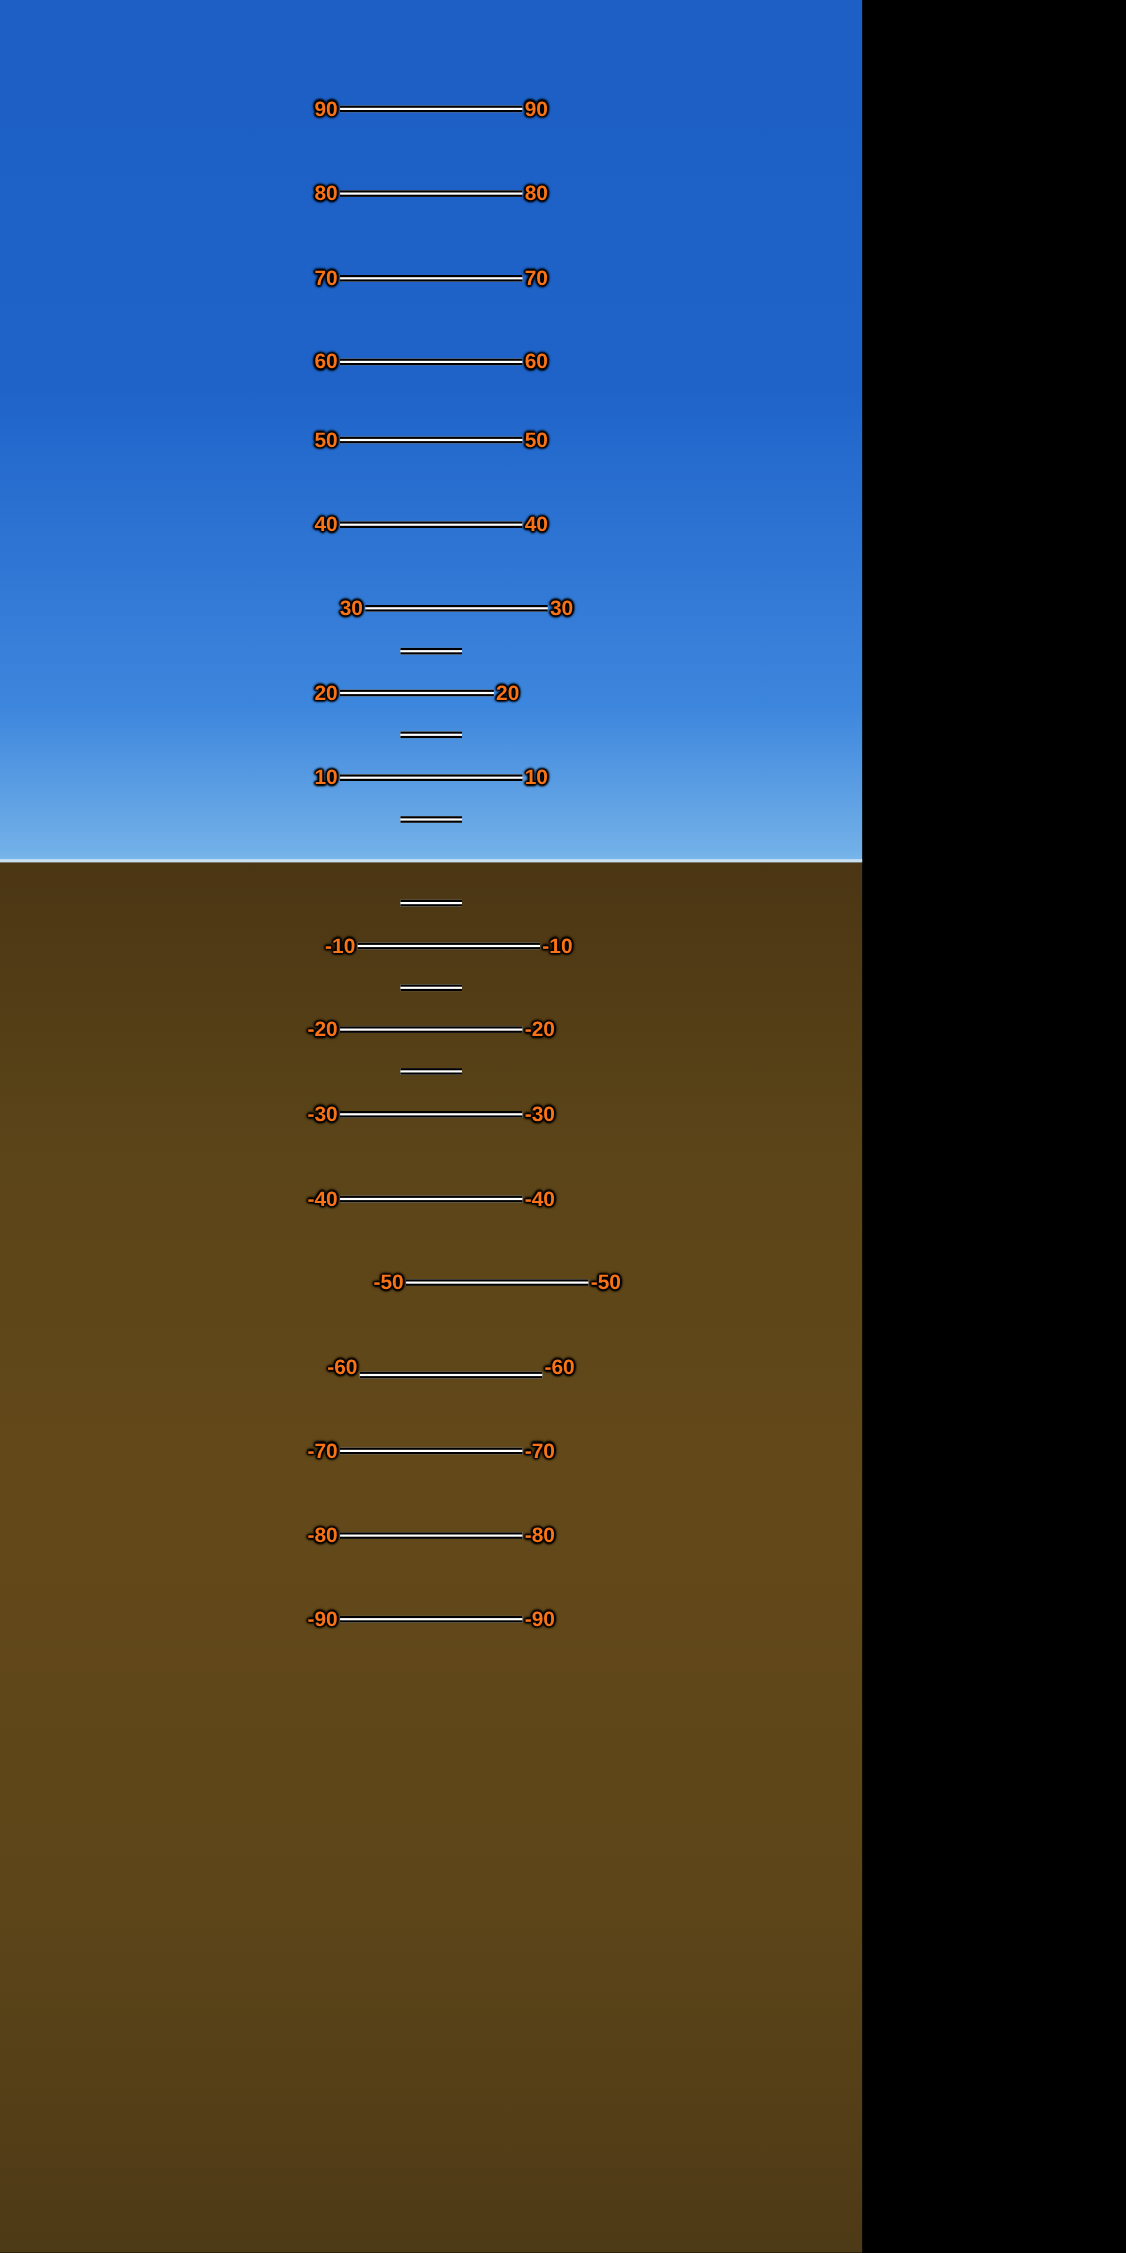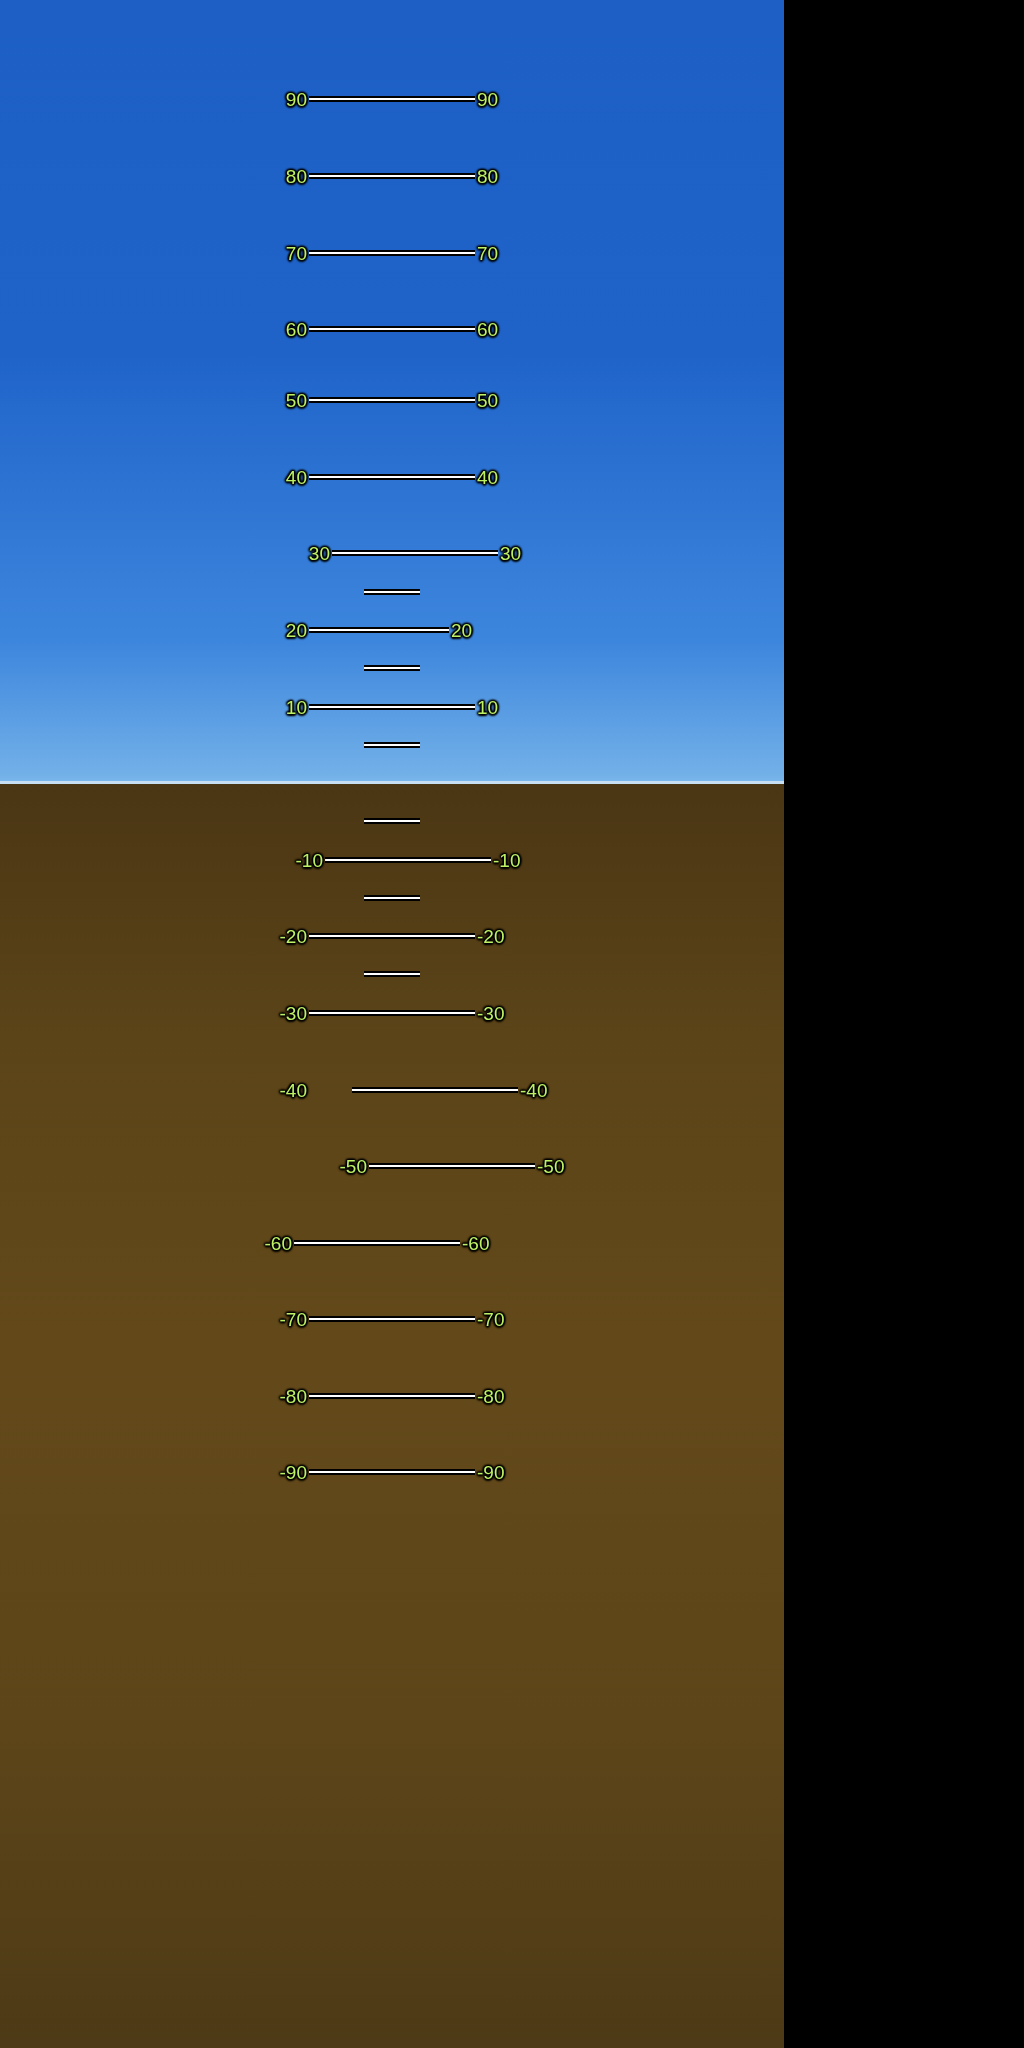--- a/index.html
+++ b/index.html
@@ -72,28 +72,28 @@
   .bar.major {
     width: 166px;
   }
   .bar.minor {
     width: 56px;
   }
   .rung .lbl {
     position: absolute;
     font-size: 19px;
     line-height: 19px;
-    color: #bef264;
+    color: #f97316;
     text-shadow:
       -1.5px 0 2px #000, 1.5px 0 2px #000,
       0 -1.5px 2px #000, 0 1.5px 2px #000,
       -1px -1px 2px #000, 1px 1px 2px #000,
       -1px 1px 2px #000, 1px -1px 2px #000;
     white-space: nowrap;
-    font-weight: 400;
+    font-weight: 700;
   }
   .rung .lbl.left {
     right: 100%;
     margin-right: 2px;
     text-align: right;
   }
   .rung .lbl.right {
     left: 100%;
     margin-left: 2px;
     text-align: left;
@@ -179,31 +179,31 @@
           <span class="lbl right">-20</span>
         </div>
         <div class="rung" style="top: 974px; left: 364px; width: 56px;">
           <div class="bar minor" style="width: 56px;"></div>
         </div>
         <div class="rung" style="top: 1013px; left: 309px; width: 166px; align-items: center;">
           <div class="bar major" style="width: 166px;"></div>
           <span class="lbl left">-30</span>
           <span class="lbl right">-30</span>
         </div>
-        <div class="rung" style="top: 1090px; left: 309px; width: 166px; padding-left: 43px;">
+        <div class="rung" style="top: 1090px; left: 309px; width: 166px;">
           <div class="bar major" style="width: 166px;"></div>
           <span class="lbl left">-40</span>
           <span class="lbl right">-40</span>
         </div>
         <div class="rung" style="top: 1166px; left: 325px; width: 166px; margin-left: 44px;">
           <div class="bar major" style="width: 166px;"></div>
           <span class="lbl left">-50</span>
           <span class="lbl right">-50</span>
         </div>
-        <div class="rung" style="top: 1243px; left: 294px; width: 166px;">
+        <div class="rung" style="top: 1243px; left: 327px; width: 166px; align-items: flex-end;">
           <div class="bar major" style="width: 166px;"></div>
           <span class="lbl left">-60</span>
           <span class="lbl right">-60</span>
         </div>
         <div class="rung" style="top: 1319px; left: 309px; width: 166px;">
           <div class="bar major" style="width: 166px;"></div>
           <span class="lbl left">-70</span>
           <span class="lbl right">-70</span>
         </div>
         <div class="rung" style="top: 1396px; left: 309px; width: 166px; align-items: center;">

